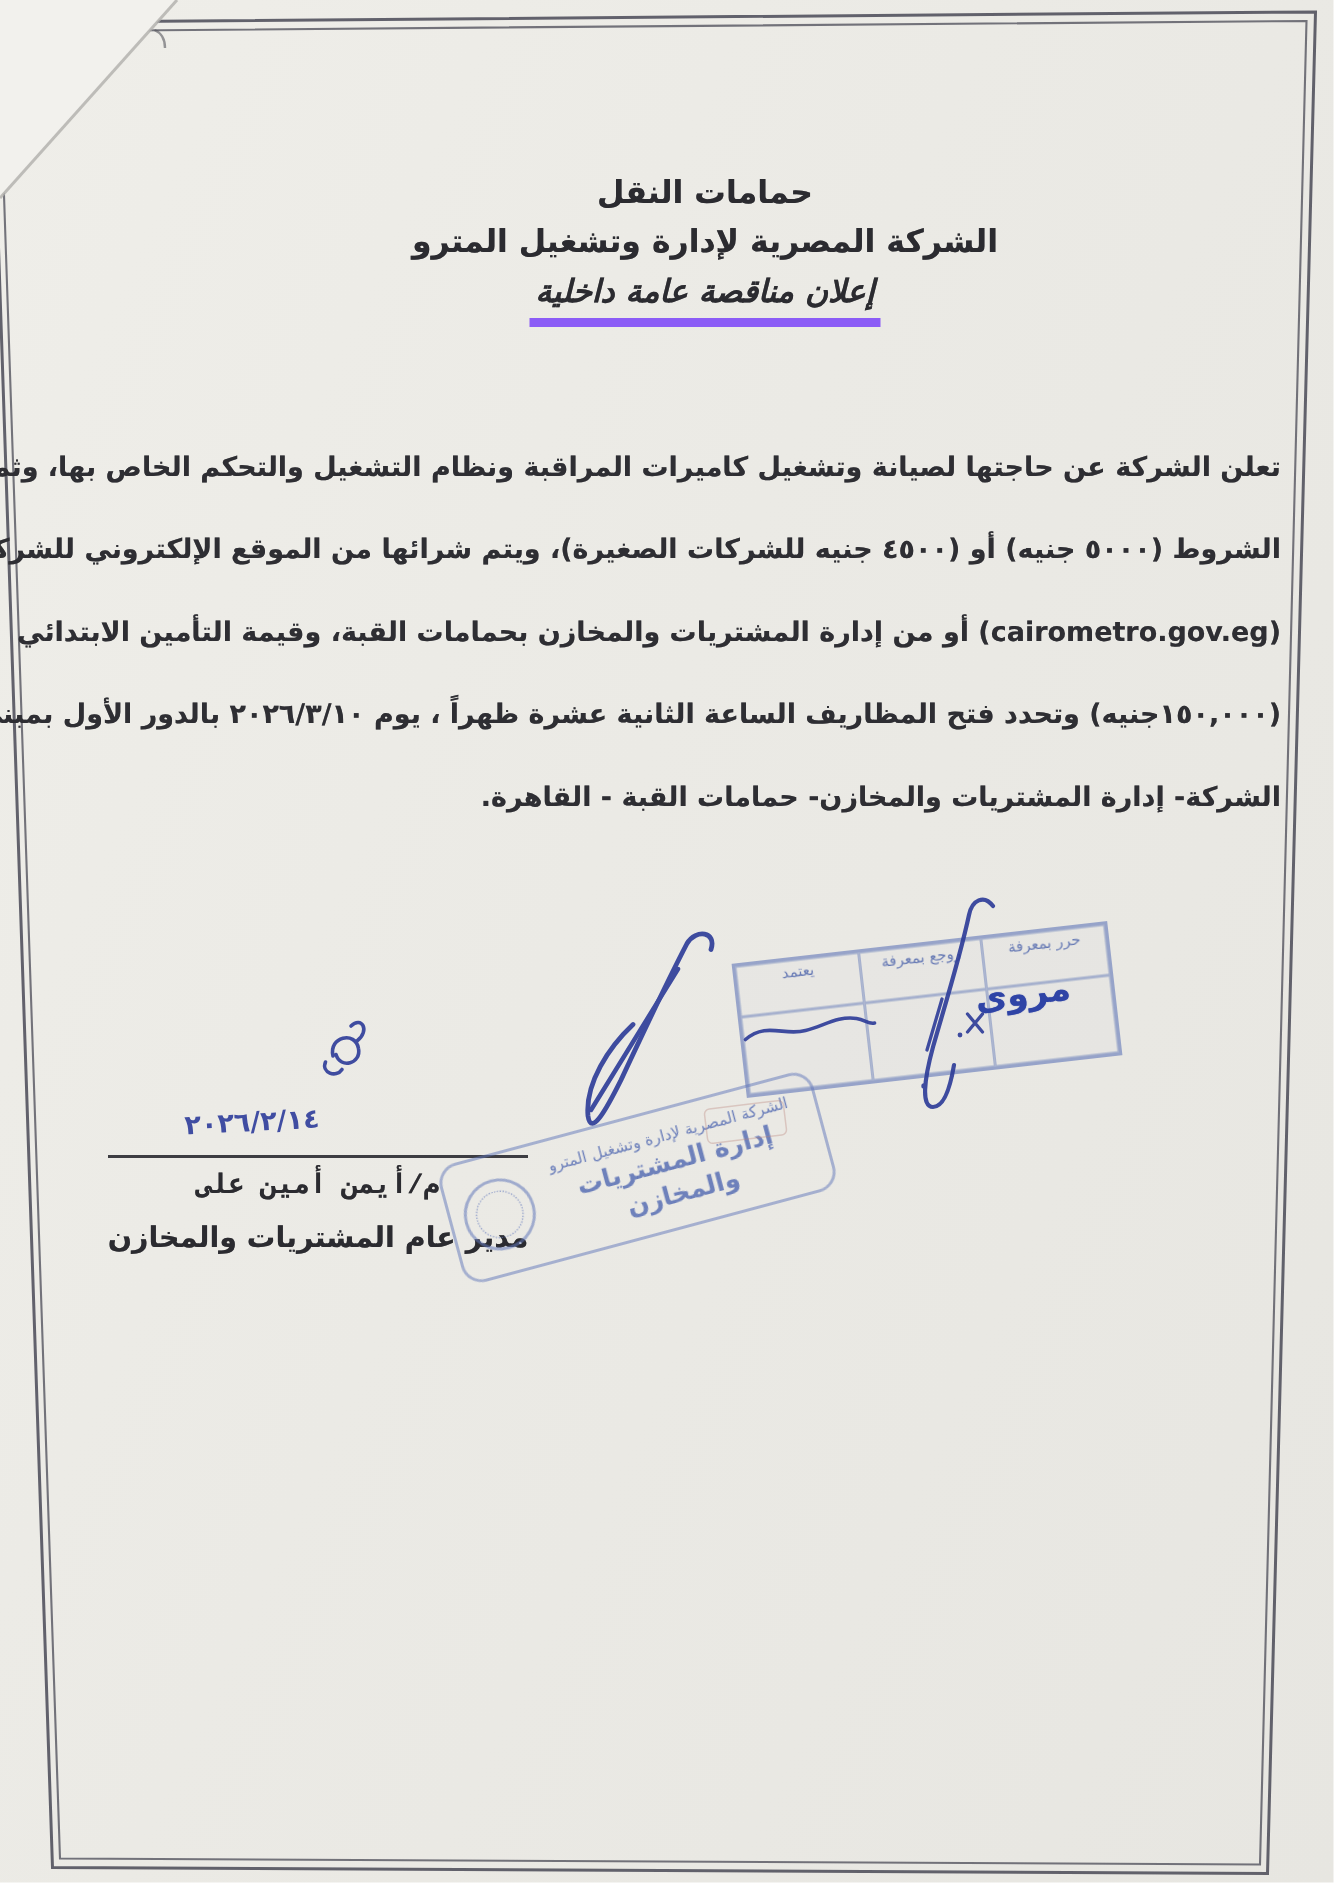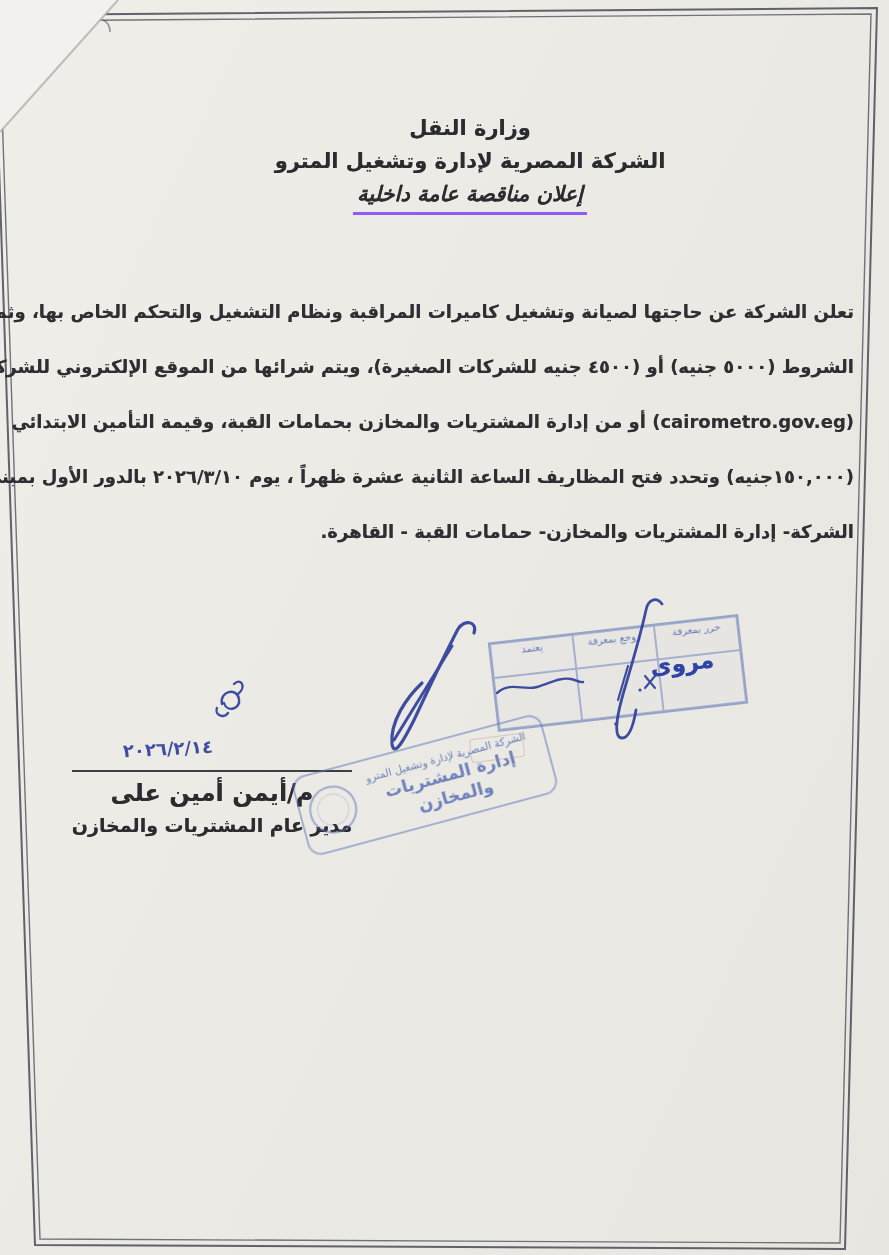--- a/index.html
+++ b/index.html
@@ -10,21 +10,21 @@
   }
   .layer{position:absolute;left:0;top:0;width:889px;height:1255px;pointer-events:none;}
   
   .doc-header{
     position:absolute;left:55px;top:112px;width:830px;text-align:center;
     color:#2b2b30;font-weight:bold;direction:rtl;
   }
   .h-line{line-height:33px;font-size:21px;letter-spacing:0;
     text-shadow:0 0 .4px rgba(30,30,35,.55);}
   .h-announce{font-style:italic;}
-  .h-announce .u{display:inline-block;border-bottom:3px solid #8b5cf6;padding:0 4px 1px 4px;}
+  .h-announce .u{display:inline-block;border-bottom:6px solid #8b5cf6;padding:0 4px 1px 4px;}
   
   .doc-body{
     position:absolute;left:42px;top:284px;width:812px;direction:rtl;
     color:#2e2e33;font-weight:bold;font-size:18px;
     text-shadow:0 0 .4px rgba(30,30,35,.5);
   }
   .bline{
     height:55px;line-height:55px;white-space:nowrap;
     text-align:justify;text-align-last:justify;
   }
@@ -36,21 +36,21 @@
     transform:rotate(-3deg);direction:rtl;opacity:.9;
   }
   .sig-line{
     position:absolute;left:72px;top:770px;width:280px;height:0;
     border-top:2.5px solid #2a2a30;opacity:.9;
   }
   .sig-name,.sig-title{
     position:absolute;text-align:center;direction:rtl;color:#2b2b30;font-weight:bold;
     text-shadow:0 0 .4px rgba(30,30,35,.55);
   }
-  .sig-name{left:72px;top:779px;width:280px;font-size:24px;}
+  .sig-name{left:72px;top:779px;width:280px;font-size:18px;font-family:Liberation Mono, monospace;}
   .sig-title{left:58px;top:814px;width:308px;font-size:19px;}
   
   .grid-stamp{
     position:absolute;left:492px;top:628px;width:248px;height:86px;
     border:2px solid rgba(86,110,180,.55);
     transform:rotate(-6.5deg);direction:rtl;
     display:grid;grid-template-columns:repeat(3,1fr);grid-template-rows:34px 1fr;
     filter:blur(.3px);background:rgba(120,140,200,.03);
   }
   .gcell{border:1px solid rgba(86,110,180,.45);
@@ -88,21 +88,21 @@
 
 <svg class="layer" viewBox="0 0 889 1255" width="889" height="1255">
   <path d="M-6,15 L877,8 L845,1249 L35,1245 Z" fill="none" stroke="#494956" stroke-width="2" stroke-opacity="0.85"></path>
   <path d="M-1,21 L871,14 L840,1243 L40,1239 Z" fill="none" stroke="#494956" stroke-width="1.4" stroke-opacity="0.75"></path>
   <polygon points="0,0 118,0 0,132" fill="#f2f1ed"></polygon>
   <line x1="118" y1="0" x2="0" y2="132" stroke="#b0afab" stroke-width="2" stroke-opacity="0.8"></line>
   <path d="M103,20 q7,3 7,12" fill="none" stroke="#56565e" stroke-width="1.6" stroke-opacity="0.6"></path>
 </svg>
 
 <div class="doc-header">
-  <div class="h-line">وزارة النقل</div>
+  <div class="h-line">حمامات النقل</div>
   <div class="h-line">الشركة المصرية لإدارة وتشغيل المترو</div>
   <div class="h-line h-announce"><span class="u">إعلان مناقصة عامة داخلية</span></div>
 </div>
 
 <div class="doc-body">
   <div class="bline">تعلن الشركة عن حاجتها لصيانة وتشغيل كاميرات المراقبة ونظام التشغيل والتحكم الخاص بها، وثمن كراسة</div>
   <div class="bline">الشروط (٥٠٠٠ جنيه) أو (٤٥٠٠ جنيه للشركات الصغيرة)، ويتم شرائها من الموقع الإلكتروني للشركة</div>
   <div class="bline">‪(cairometro.gov.eg)‬ أو من إدارة المشتريات والمخازن بحمامات القبة، وقيمة التأمين الابتدائي</div>
   <div class="bline">(١٥٠,٠٠٠جنيه) وتحدد فتح المظاريف الساعة الثانية عشرة ظهراً ، يوم ٢٠٢٦/٣/١٠ بالدور الأول بمبنى</div>
   <div class="bline last">الشركة- إدارة المشتريات والمخازن- حمامات القبة - القاهرة.</div>

